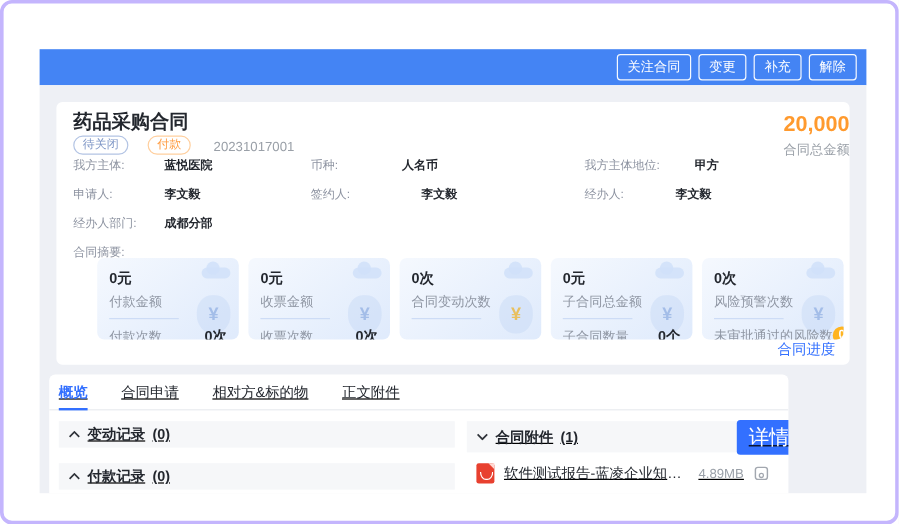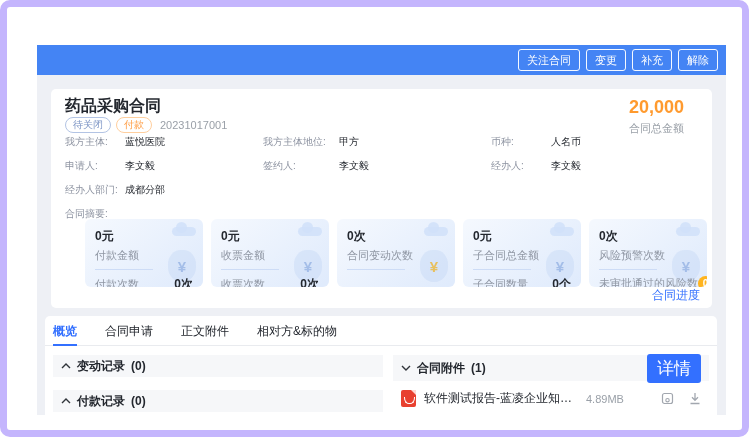--- a/index.html
+++ b/index.html
@@ -2,21 +2,21 @@
 <html><head>
 <meta charset="utf-8">
 <style>
   * { margin:0; padding:0; box-sizing:border-box; }
   body {
     font-family: "Liberation Sans", "DejaVu Sans", sans-serif;
     background:#fff;
   }
   .screen {
     position:relative; width:749px; height:437px;
-    background:#fff; border:7px solid #c4b5fd; border-radius:10px;
+    background:#fff; border:3px solid #c4b5fd; border-radius:10px;
     overflow:hidden;
   }
   
   .topbar {
     position:absolute; left:30px; top:38px; width:689px; height:30px;
     background:#4484f4;
     display:flex; align-items:center; justify-content:flex-end;
     gap:6px; padding-right:8px;
   }
   .tb-btn {
@@ -27,44 +27,44 @@
   }
   
   .app-bg {
     position:absolute; left:30px; top:68px; width:689px; height:340px;
     background:#eef0f5; overflow:hidden;
   }
   .card { position:absolute; background:#fff; border-radius:5px; }
   
   .summary { left:14px; top:14px; width:661px; height:219px; }
   .c-title { position:absolute; left:14px; top:7px; font-size:16px; font-weight:700; color:#23272e; }
-  .tagrow { position:absolute; left:14px; top:28px; display:flex; align-items:center; gap:5px; }
+  .tagrow { position:absolute; left:14px; top:28px; display:flex; align-items:flex-end; gap:16px; }
   .tag {
     font-size:10px; line-height:12px; padding:1px 7px; border-radius:9px;
     background:#fff; white-space:nowrap;
   }
   .tag.blue   { color:#7e96c6; border:1px solid #b3c4e4; }
   .tag.orange { color:#ff9c42; border:1px solid #ffcf9e; }
   .c-number { font-size:11px; color:#9aa0a8; margin-left:3px; }
-  .amount { position:absolute; right:28px; top:8px; text-align:right; }
+  .amount { position:absolute; right:0; top:8px; text-align:right; }
   .amount-num { font-size:18px; font-weight:600; color:#ff9a2e; }
   .amount-label { font-size:11px; color:#9aa0a8; margin-top:3px; }
   
   .fields {
     position:absolute; left:14px; right:16px; top:46px;
     display:grid; grid-template-columns:198px 228px 1fr; row-gap:9px;
     font-size:10px;
   }
   .field { display:flex; align-items:baseline; height:15px; }
   .field.c1 { grid-column:1; }
   .flabel { color:#8d93a1; flex:none; white-space:nowrap; }
   .fc1 .flabel { width:60px; }
   .fc2 .flabel { width:76px; }
   .fc3 .flabel { width:60px; }
-  .fvalue { color:#23272e; font-weight:400; white-space:nowrap; }
+  .fvalue { color:#23272e; font-weight:700; white-space:nowrap;margin-left:16px; }
   
   .stats {
     position:absolute; left:34px; top:130px; height:68px;
     display:grid; grid-template-columns:repeat(5,118px); gap:8px;
   }
   .stat {
     position:relative; border-radius:6px; overflow:hidden;
     background:linear-gradient(140deg,#f4f8fe 5%,#e0ebfc 95%);
     padding:9px 10px;
   }
@@ -83,21 +83,21 @@
   .cloud::before { content:""; position:absolute; left:4px; top:-5px; width:11px; height:11px; border-radius:50%; background:rgba(208,224,249,.85); }
   .bag {
     position:absolute; right:7px; bottom:5px; width:28px; height:32px;
     border-radius:45% 45% 48% 48%; background:rgba(183,206,243,.30);
     display:flex; align-items:center; justify-content:center;
   }
   .bag::after { content:"¥"; font-size:15px; font-weight:700; color:rgba(160,186,231,.95); }
   .stat:nth-child(3) .bag::after { color:#e8c05e; }
   .progress-link { position:absolute; right:12px; bottom:4px; font-size:12px; color:#3370ff; cursor:pointer; }
   
-  .tabcard { left:8px; top:241px; width:672px; height:110px; overflow:hidden; }
+  .tabcard { left:8px; top:241px; width:616px; height:110px; overflow:hidden;text-decoration:underline; }
   .tabs { height:30px; display:flex; align-items:center; gap:28px; padding:0 8px; border-bottom:1px solid #e9ebef; }
   .tab { position:relative; font-size:12px; color:#23272e; height:30px; line-height:30px; cursor:pointer; white-space:nowrap; }
   .tab.active { color:#3370ff; font-weight:600; }
   .tab.active::after { content:""; position:absolute; left:0; right:0; bottom:0; height:2px; background:#3370ff; }
   .panels { display:grid; grid-template-columns:330px 1fr; gap:10px; padding:9px 8px 0; }
   .sec-bar {
     height:22px; background:#f6f7f9; display:flex; align-items:center;
     gap:6px; padding:0 8px; font-size:12px; font-weight:700; color:#23272e;
     cursor:pointer;
   }
@@ -158,27 +158,27 @@
       <div class="amount">
         <div class="amount-num">20,000</div>
         <div class="amount-label">合同总金额</div>
       </div>
 
       <div class="fields">
         <div class="field fc1">
           <span class="flabel">我方主体:</span>
           <span class="fvalue">蓝悦医院</span>
         </div>
+        <div class="field fc3">
+          <span class="flabel">币种:</span>
+          <span class="fvalue">人名币</span>
+        </div>
         <div class="field fc2">
           <span class="flabel">我方主体地位:</span>
           <span class="fvalue">甲方</span>
-        </div>
-        <div class="field fc3">
-          <span class="flabel">币种:</span>
-          <span class="fvalue">人名币</span>
         </div>
         <div class="field fc1">
           <span class="flabel">申请人:</span>
           <span class="fvalue">李文毅</span>
         </div>
         <div class="field fc2">
           <span class="flabel">签约人:</span>
           <span class="fvalue">李文毅</span>
         </div>
         <div class="field fc3">
@@ -255,22 +255,22 @@
 
       </div>
 
       <span class="progress-link">合同进度</span>
     </div>
 
     <div class="card tabcard">
       <div class="tabs">
         <span class="tab active">概览</span>
         <span class="tab">合同申请</span>
+        <span class="tab">相对方&amp;标的物</span>
         <span class="tab">正文附件</span>
-        <span class="tab">相对方&amp;标的物</span>
       </div>
 
       <div class="panels">
 
         <div>
           <div class="sec-bar">
             <span class="chev">
               <svg width="10" height="6" viewBox="0 0 10 6">
                   <polyline points="1,5 5,1 9,5" fill="none" stroke="#30343a" stroke-width="1.4"></polyline>
                 </svg>

